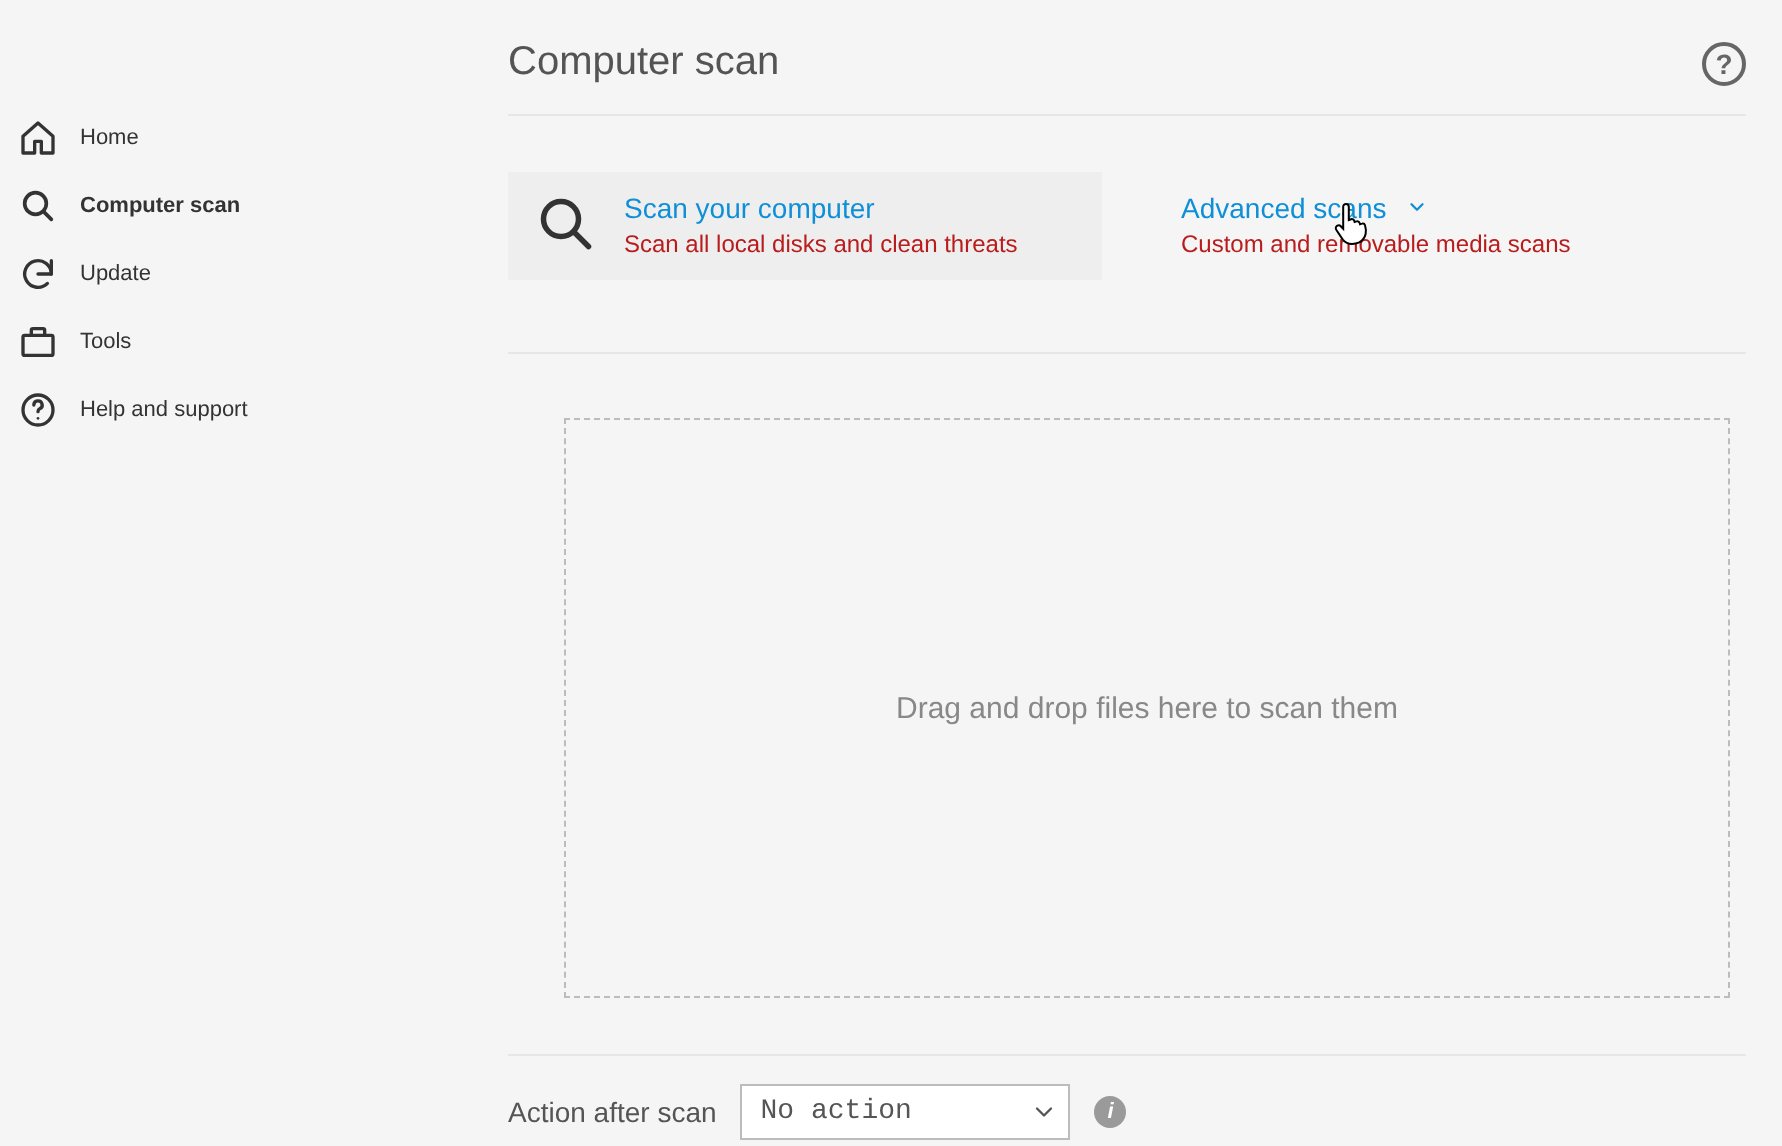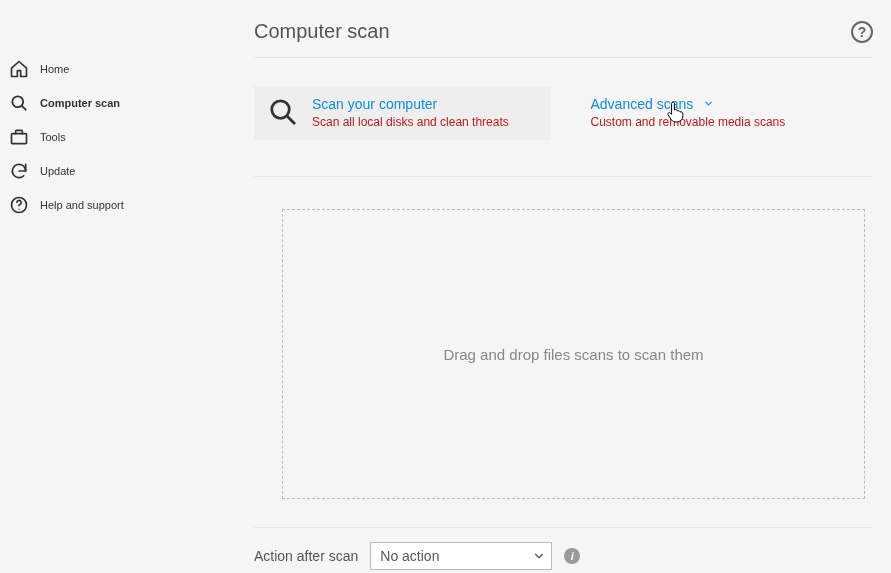--- a/index.html
+++ b/index.html
@@ -110,21 +110,22 @@
   border-top: 1px solid #e6e6e6;
   padding-top: 14px;
   display:flex;
   align-items:center;
   gap: 12px;
   font-size: 14px;
   color:#555;
 }
 .select-wrap {
   position: relative;
-  width: 182px;
+  width: 165px;
+  font-family: Liberation Mono, monospace;
 }
 .select-box {
   width:100%;
   height: 28px;
   border:1px solid #bcbcbc;
   background:#fff;
   padding: 0 28px 0 9px;
   font-size: 14px;
   display:flex;align-items:center;
   cursor:pointer;
@@ -167,34 +168,34 @@
       <svg width="20" height="20" viewBox="0 0 24 24" fill="none" stroke="currentColor" stroke-width="2.2" stroke-linecap="round">
           <circle cx="10.5" cy="10.5" r="6.5"></circle>
           <line x1="20" y1="20" x2="15.5" y2="15.5"></line>
         </svg>
     </span>
     <span>Computer scan</span>
   </div>
   <div class="sidebar-item">
     <span class="icon">
       <svg width="20" height="20" viewBox="0 0 24 24" fill="none" stroke="currentColor" stroke-width="2" stroke-linecap="round" stroke-linejoin="round">
+          <path d="M20 12a8 8 0 1 0-2.34 5.66"></path>
+          <polyline points="20 4 20 12 12 12"></polyline>
+        </svg>
+    </span>
+    <span>Update</span>
+  </div>
+  <div class="sidebar-item">
+    <span class="icon">
+      <svg width="20" height="20" viewBox="0 0 24 24" fill="none" stroke="currentColor" stroke-width="2" stroke-linecap="round" stroke-linejoin="round">
           <rect x="3" y="8" width="18" height="12" rx="1"></rect>
           <path d="M8 8 V5 a1 1 0 0 1 1-1 h6 a1 1 0 0 1 1 1 V8"></path>
         </svg>
     </span>
     <span>Tools</span>
-  </div>
-  <div class="sidebar-item">
-    <span class="icon">
-      <svg width="20" height="20" viewBox="0 0 24 24" fill="none" stroke="currentColor" stroke-width="2" stroke-linecap="round" stroke-linejoin="round">
-          <path d="M20 12a8 8 0 1 0-2.34 5.66"></path>
-          <polyline points="20 4 20 12 12 12"></polyline>
-        </svg>
-    </span>
-    <span>Update</span>
   </div>
   <div class="sidebar-item">
     <span class="icon">
       <svg width="20" height="20" viewBox="0 0 24 24" fill="none" stroke="currentColor" stroke-width="2" stroke-linecap="round" stroke-linejoin="round">
           <circle cx="12" cy="12" r="9"></circle>
           <path d="M9.5 9a2.5 2.5 0 1 1 3.5 2.3c-.8.4-1 .9-1 1.7"></path>
           <circle cx="12" cy="17" r="0.8" fill="currentColor" stroke="none"></circle>
         </svg>
     </span>
     <span>Help and support</span>
@@ -229,21 +230,21 @@
                 <polyline points="6 9 12 15 18 9"></polyline>
               </svg>
           </span>
         </div>
         <div class="action-sub">Custom and removable media scans</div>
       </div>
     </div>
   </div>
 
   <div class="dropzone">
-    <span>Drag and drop files scans to scan them</span>
+    <span>Drag and drop files here to scan them</span>
   </div>
 
   <div class="footer-row">
     <span>Action after scan</span>
     <div class="select-wrap">
       <div class="select-box">No action</div>
       <span class="select-caret">
         <svg width="14" height="14" viewBox="0 0 24 24" fill="none" stroke="currentColor" stroke-width="2" stroke-linecap="round" stroke-linejoin="round">
             <polyline points="6 9 12 15 18 9"></polyline>
           </svg>

